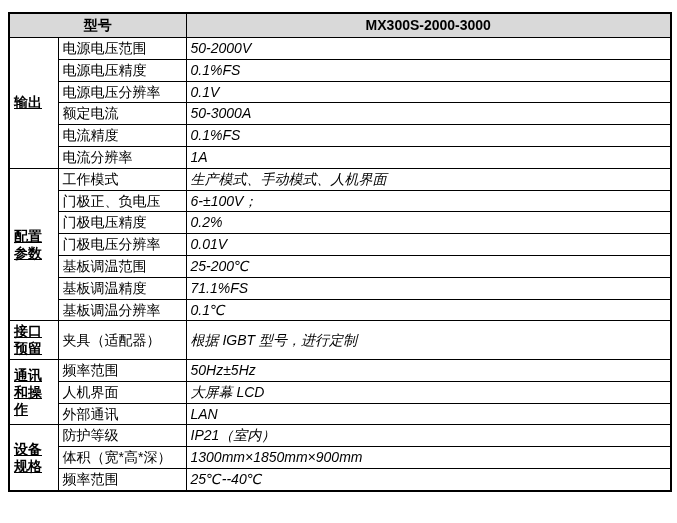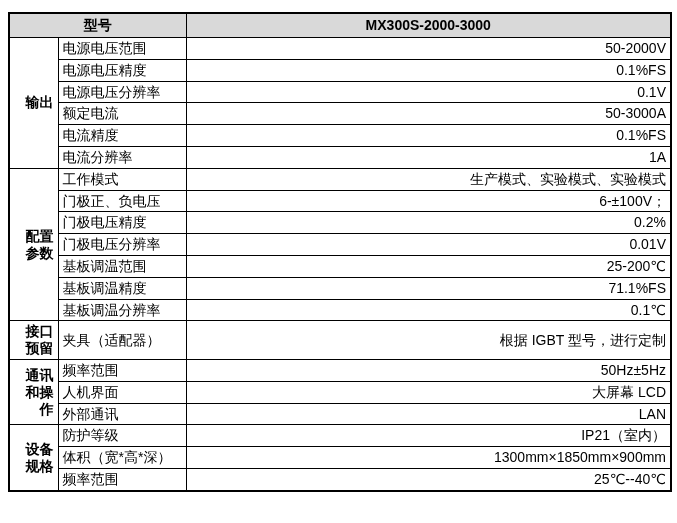--- a/index.html
+++ b/index.html
@@ -35,34 +35,36 @@
     overflow: hidden;
     vertical-align: middle;
   }
   tr.hdr td {
     background: #d9d9d9;
     font-weight: bold;
     text-align: center;
     height: 19px;
   }
   td.group {
-    text-align: right;
+    text-align: left;
     font-weight: bold;
     padding: 2px 8px;
     word-break: break-all;
     line-height: 1.45;
+    text-decoration: underline;
   }
   td.param {
     text-align: left;
     padding-left: 7px;
     white-space: nowrap;
   }
   td.value {
-    text-align: right;
+    text-align: left;
     white-space: nowrap;
+    font-style: italic;
   }
   tr.r  { height: 20px; }
   tr.rt { height: 34px; }
 </style>
 </head>
 <body>
 
 <div class="page">
   <table class="spec">
     <colgroup>
@@ -99,21 +101,21 @@
       <td class="value">0.1%FS</td>
     </tr>
     <tr class="r">
       <td class="param">电流分辨率</td>
       <td class="value">1A</td>
     </tr>
 
     <tr class="r">
       <td class="group" rowspan="7">配置参数</td>
       <td class="param">工作模式</td>
-      <td class="value">生产模式、实验模式、实验模式</td>
+      <td class="value">生产模式、手动模式、人机界面</td>
     </tr>
     <tr class="r">
       <td class="param">门极正、负电压</td>
       <td class="value">6-±100V；</td>
     </tr>
     <tr class="r">
       <td class="param">门极电压精度</td>
       <td class="value">0.2%</td>
     </tr>
     <tr class="r">

